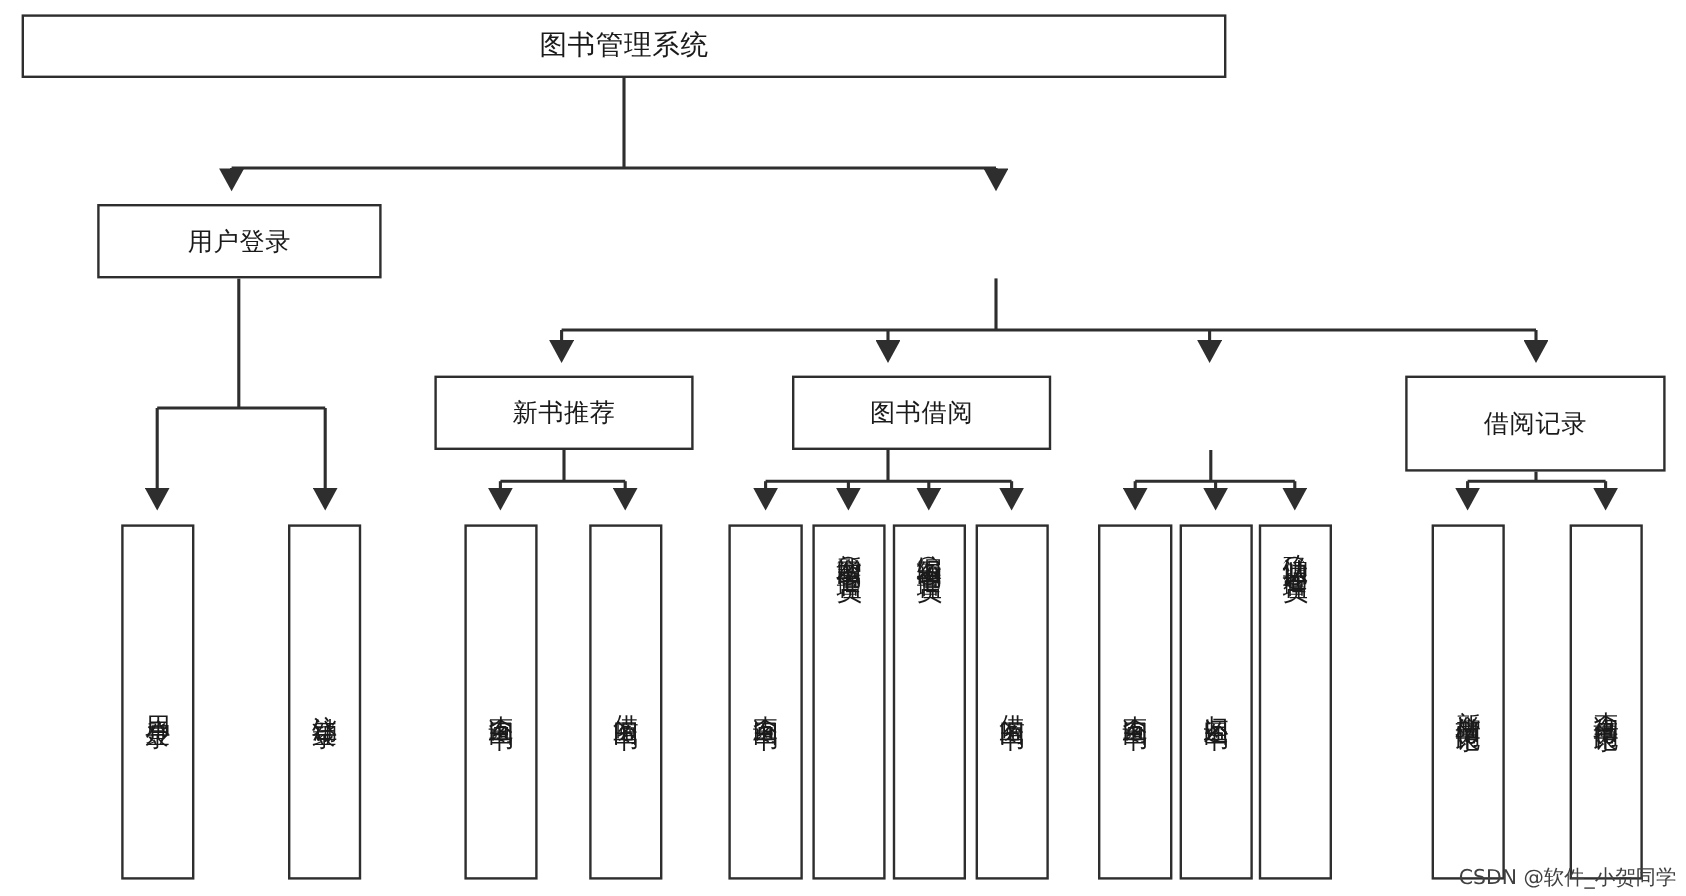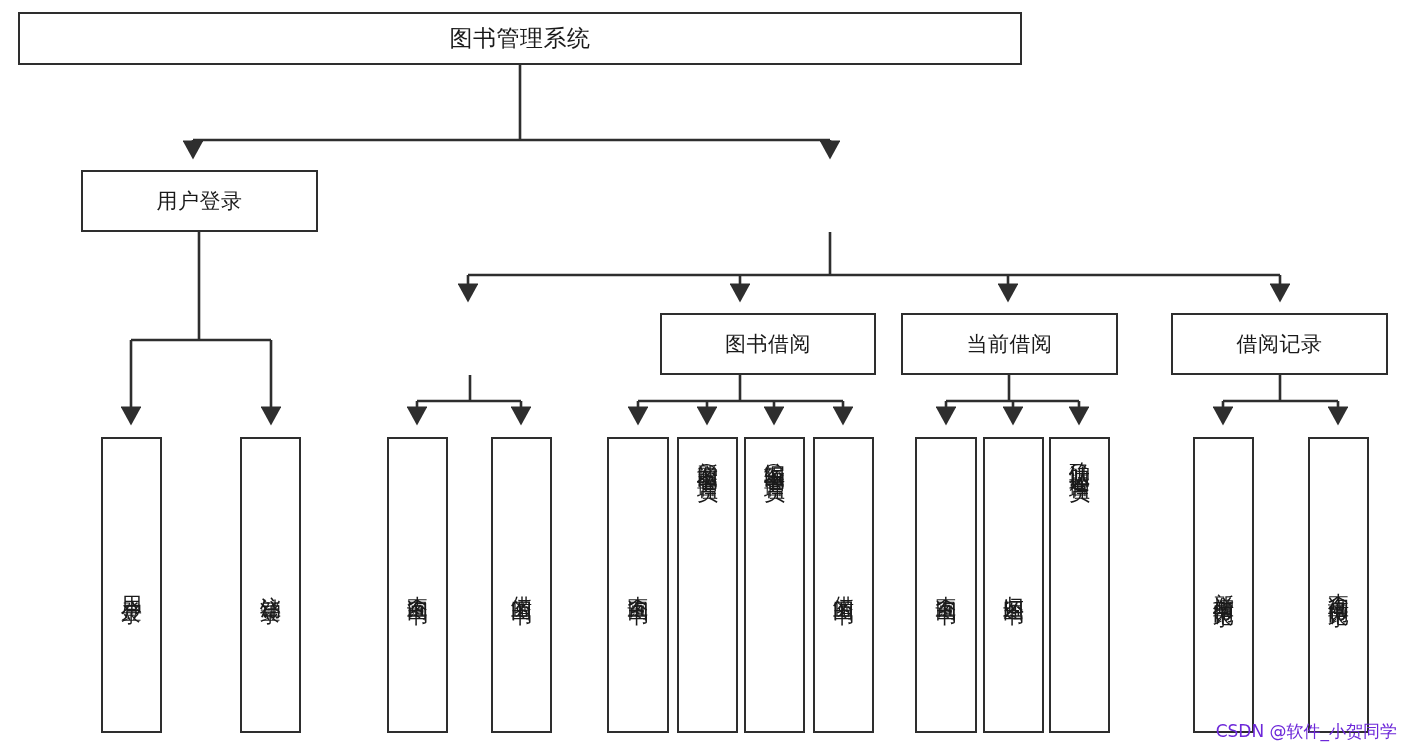--- a/index.html
+++ b/index.html
@@ -64,21 +64,21 @@
   }
   .node.vertical.align-mid {
     align-items: center;
     padding-top: 0;
   }
   .watermark {
     position: absolute;
     right: 8px;
     bottom: 4px;
     font-size: 17px;
-    color: #6d28d9;
+    color: #404040;
     z-index: 3;
     white-space: nowrap;
     font-family: "DejaVu Sans", "Liberation Sans", sans-serif;
   }
 </style>
 </head>
 <body>
 
 <div id="canvas">
 
@@ -133,27 +133,27 @@
   </svg>
 
   <div class="node root horizontal" style="left:18px; top:12px; width:1004px; height:53px;">
     <span class="node-label">图书管理系统</span>
   </div>
 
   <div class="node horizontal" style="left:81px; top:170px; width:237px; height:62px;">
     <span class="node-label">用户登录</span>
   </div>
 
+  <div class="node horizontal" style="left:362px; top:313px; width:216px; height:62px;">
+    <span class="node-label">新书推荐</span>
+  </div>
   <div class="node horizontal" style="left:632px; top:313px; width:216px; height:62px;margin-left:28px;">
     <span class="node-label">图书借阅</span>
   </div>
-  <div class="node horizontal" style="left:901px; top:313px; width:217px; height:62px;">
-    <span class="node-label">当前借阅</span>
-  </div>
-  <div class="node horizontal" style="left:1171px; top:313px; width:217px; height:62px;">
+  <div class="node horizontal" style="left:1171px; top:313px; width:217px; height:80px;">
     <span class="node-label">借阅记录</span>
   </div>
 
   <div class="node vertical align-mid" style="left:101px; top:437px; width:61px; height:296px;">
     <span class="node-label">用户登录</span>
   </div>
   <div class="node vertical align-mid" style="left:240px; top:437px; width:61px; height:296px;">
     <span class="node-label">注销登录</span>
   </div>
 

